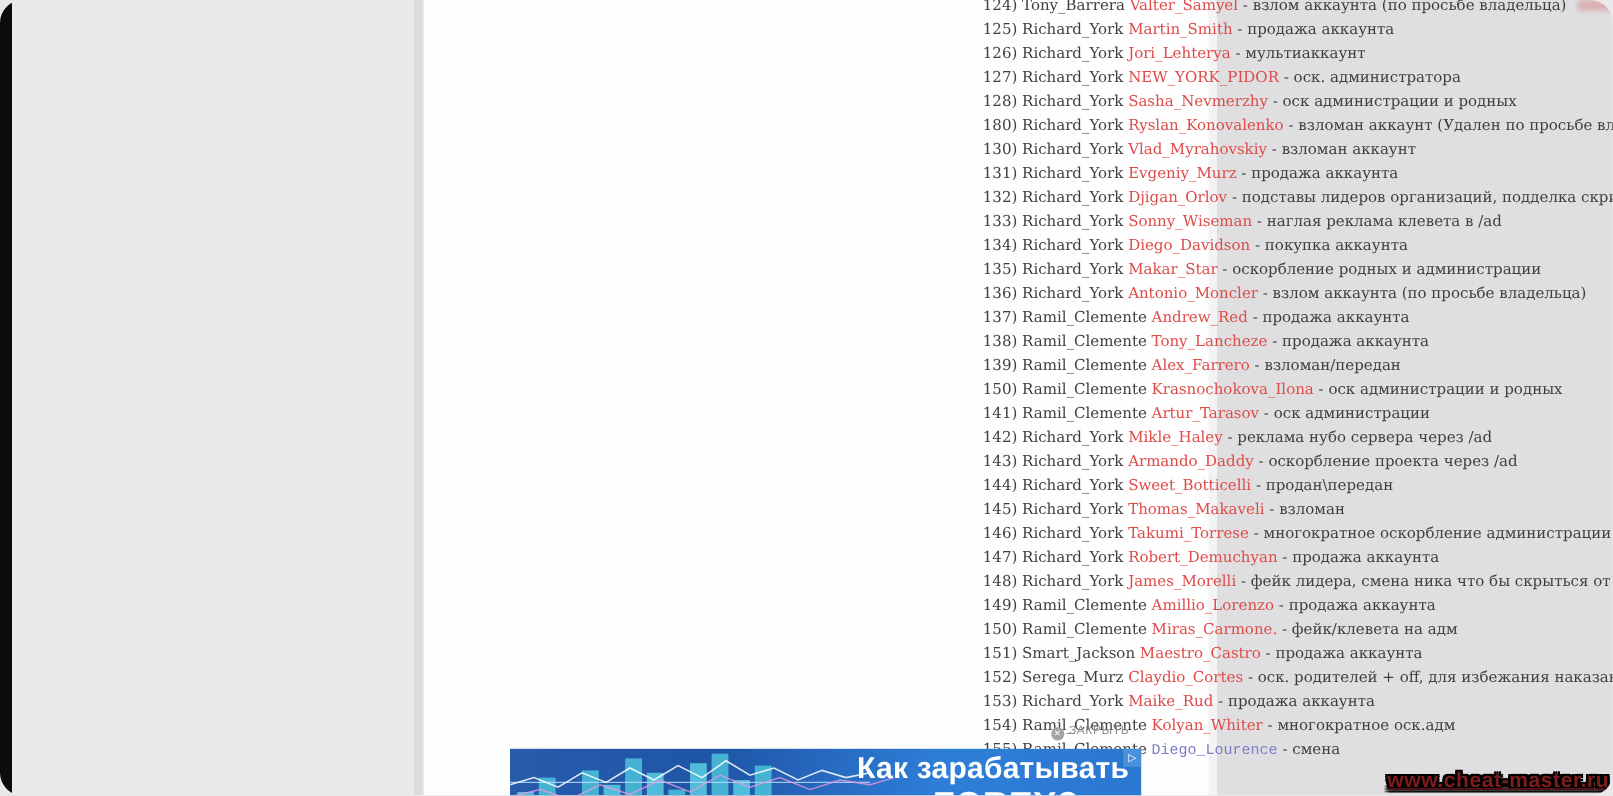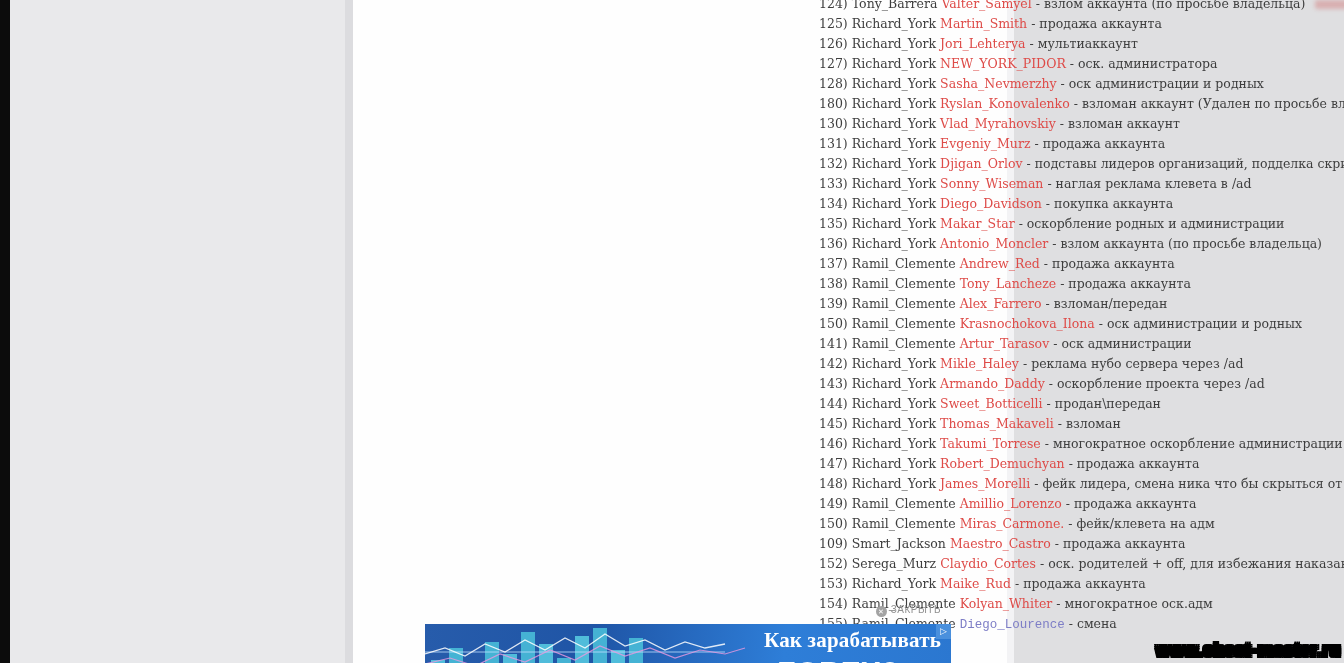--- a/index.html
+++ b/index.html
@@ -1,19 +1,19 @@
 <!DOCTYPE html>
 <html style="--text-color: #3e3e3e; --link-color: #de4b48; --visited-link-color: #7d7dc6;"><head>
 <meta charset="utf-8">
 <style>
   * { margin:0; padding:0; box-sizing:border-box; }
   html,body { width:1344px; height:663px; overflow:hidden; }
   body { font-family:"DejaVu Serif", serif; background:#e9e9eb; }
 
-  .screen { position:relative; width:1344px; height:663px; overflow:hidden; background:#e9e9eb; }
+  .screen { position:relative; width:1344px; height:663px; overflow:hidden; background:#e9e9eb;border-radius:19px; }
 
   .left-black-strip { position:absolute; left:0; top:0; width:10px; height:100%; background:#0c0c0c; }
   .right-gray-area { position:absolute; left:1014px; top:0; width:330px; height:100%; background:#dfdfe1; }
 
   .content-panel {
     position:absolute; left:345px; top:0; width:669px; height:100%;
     background:#fefefe;
     border-left:8px solid #dcdcdf;
     border-right:7px solid #f3f3f5;
   }
@@ -39,34 +39,35 @@
   .ad-banner {
     position:absolute; left:425px; top:624px; width:526px; height:70px; overflow:hidden;
     background:linear-gradient(96deg,#275cab 0%,#1f55a6 32%,#2e7ed8 68%,#2b77d0 100%);
     cursor:pointer;
   }
   .ad-banner svg.ad-chart { position:absolute; left:0; bottom:0; }
   .ad-headline {
     position:absolute; right:10px; top:1px; text-align:right;
     font-family:"Liberation Sans", sans-serif; font-weight:bold; color:#ffffff;
   }
-  .ad-headline .line1 { font-size:21px; line-height:31px; letter-spacing:0.2px;font-family:Liberation Serif, serif; }
+  .ad-headline .line1 { font-size:25px; line-height:31px; letter-spacing:0.2px; }
   .ad-headline .line2 { font-size:30px; line-height:32px; padding-right:42px; }
   .adchoices {
     position:absolute; right:0; top:0; width:15px; height:15px; background:#4a90dd;
     color:#ffffff; font-size:9px; line-height:15px; text-align:center;
     font-family:"Liberation Sans", sans-serif; cursor:pointer;
   }
 
   .watermark {
     position:absolute; right:3px; bottom:2px;
     font-family:"Liberation Sans", sans-serif; font-weight:bold; font-size:17.5px; letter-spacing:0.5px;
-    color:#000000;
+    color:#7f1d1d;
     text-shadow:-2px -2px 0 #000, 2px -2px 0 #000, -2px 2px 0 #000, 2px 2px 0 #000,
                 -2px 0 0 #000, 2px 0 0 #000, 0 -2px 0 #000, 0 2px 0 #000;
+    text-decoration:underline;
   }
 </style>
 </head>
 <body>
 
 <div class="screen">
 
   <div class="left-black-strip"></div>
   <div class="right-gray-area"></div>
 
@@ -282,21 +283,21 @@
 
   <div class="row">
     <span class="num">150)</span>
     <span class="reporter">Ramil_Clemente</span>
     <a class="name">Miras_Carmone.</a>
     <span class="sep">-</span>
     <span class="reason">фейк/клевета на адм</span>
   </div>
 
   <div class="row">
-    <span class="num">109)</span>
+    <span class="num">151)</span>
     <span class="reporter">Smart_Jackson</span>
     <a class="name">Maestro_Castro</a>
     <span class="sep">-</span>
     <span class="reason">продажа аккаунта</span>
   </div>
 
   <div class="row">
     <span class="num">152)</span>
     <span class="reporter">Serega_Murz</span>
     <a class="name">Claydio_Cortes</a>

